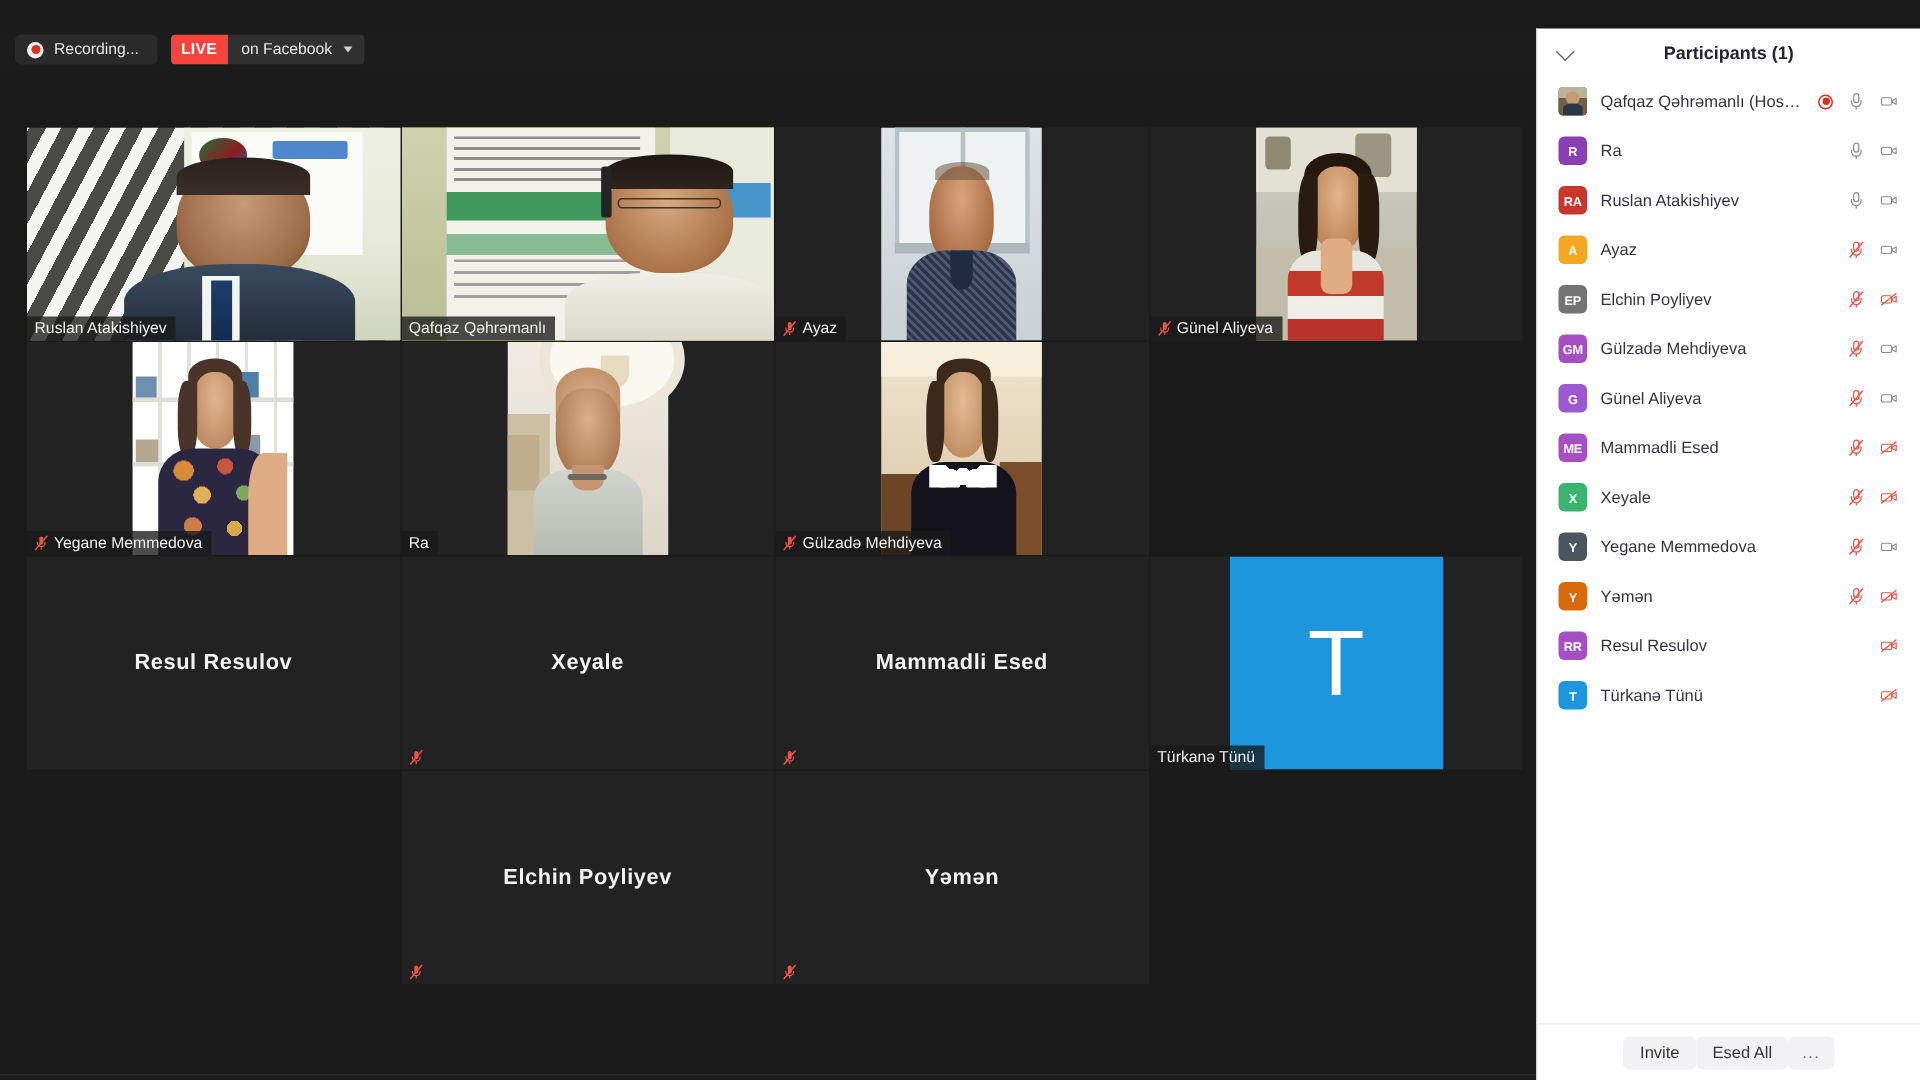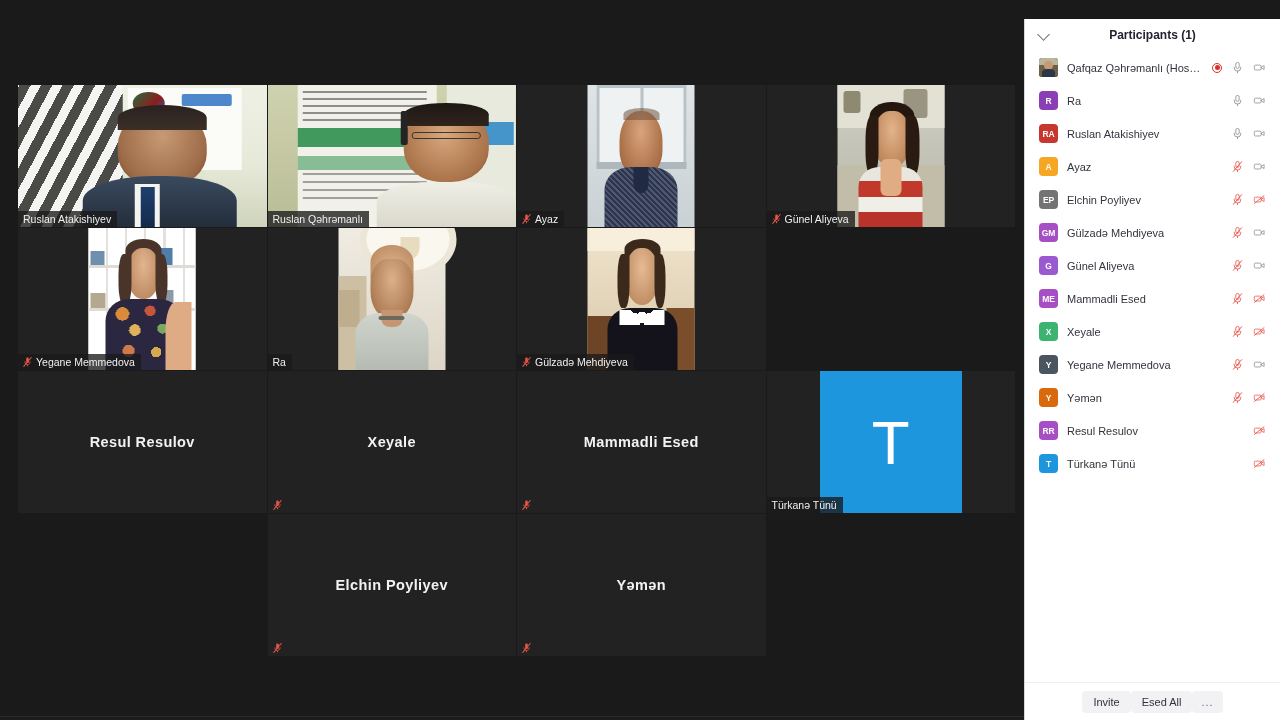--- a/index.html
+++ b/index.html
@@ -167,20 +167,33 @@
     position:absolute; left:0; bottom:0; width:1024px; height:4px; background:#1c1c1c;
     border-top:1px solid #2b2b2b;
   }
 </style>
 </head>
 <body>
 
 <div id="app">
 
 
+  <div class="toolbar">
+    <div class="rec-btn">
+      <span class="rec-dot"></span>
+      <span>Recording...</span>
+    </div>
+    <div class="live-wrap">
+      <span class="live-tag">LIVE</span>
+      <span class="live-on">
+        <span>on Facebook</span>
+        <i class="caret-dn"></i>
+      </span>
+    </div>
+  </div>
 
   <div class="stage" id="stage">
       <div class="tile" style="left: 18px; top: 38px; width: 248.5px; height: 142px;">
         <div class="tile-video">
           <div class="vid-inner" style="width: 248.5px;">
     <div style="position:absolute;inset:0;background:
        repeating-linear-gradient(-62deg,#f4f4f2 0 9px,#4a4a46 9px 19px);"></div>
     <div style="position:absolute;left:42%;top:0;bottom:0;right:-4%;background:
        linear-gradient(to bottom,#eef0e4 0%,#e7ead9 55%,#cfd4bd 100%);"></div>
     <div style="position:absolute;left:44%;top:2%;width:46%;height:58%;background:#fbfbf8;"></div>
@@ -223,21 +236,21 @@
     <div style="position:absolute;left:55%;top:13%;width:34%;height:16%;border-radius:50% 50% 0 0;
        background:linear-gradient(#1d1713,#30241c);"></div>
     <div style="position:absolute;left:58%;top:33%;width:28%;height:5%;border:1.4px solid #2b2b2b;
        border-radius:3px;opacity:.9;"></div>
     <div style="position:absolute;left:53.5%;top:18%;width:3%;height:24%;background:#242424;border-radius:2px;"></div>
     <div style="position:absolute;left:44%;top:68%;width:56%;height:34%;
        background:linear-gradient(#f0efe6,#d8d7c9);border-radius:40% 40% 0 0;"></div>
           </div>
         </div>
         <div class="namebar">
-          <span>Ruslan Qəhrəmanlı</span>
+          <span>Qafqaz Qəhrəmanlı</span>
         </div>
       </div>
       <div class="tile" style="left: 517px; top: 38px; width: 248.5px; height: 142px;">
         <div class="tile-video">
           <div class="vid-inner" style="width: 107px;">
     <div style="position:absolute;inset:0;background:linear-gradient(to bottom,#dfe4e6,#c9d1d4);"></div>
     <div style="position:absolute;left:8%;top:0;width:84%;height:56%;background:#eef2f3;
        border:3px solid #b9c2c6;box-sizing:border-box;"></div>
     <div style="position:absolute;left:49%;top:0;width:3%;height:56%;background:#b9c2c6;"></div>
     <div style="position:absolute;left:8%;top:54%;width:84%;height:5%;background:#aeb8bc;"></div>

